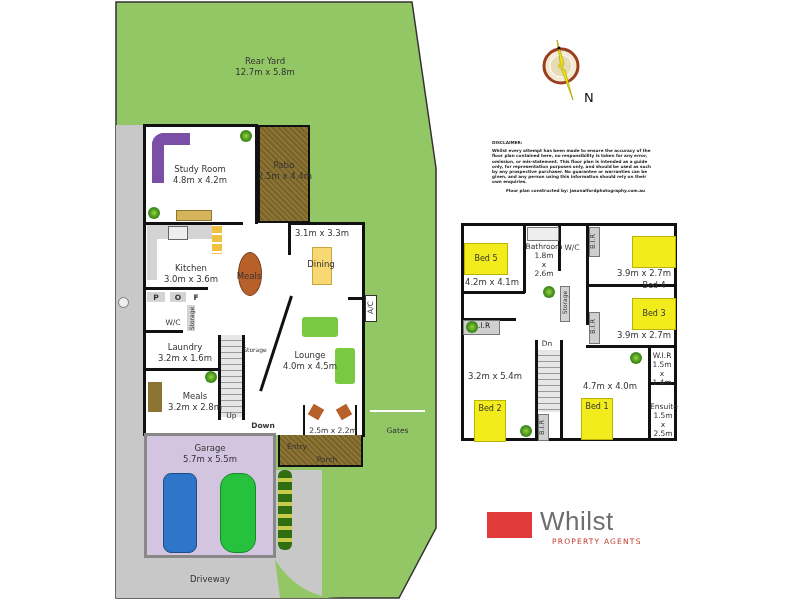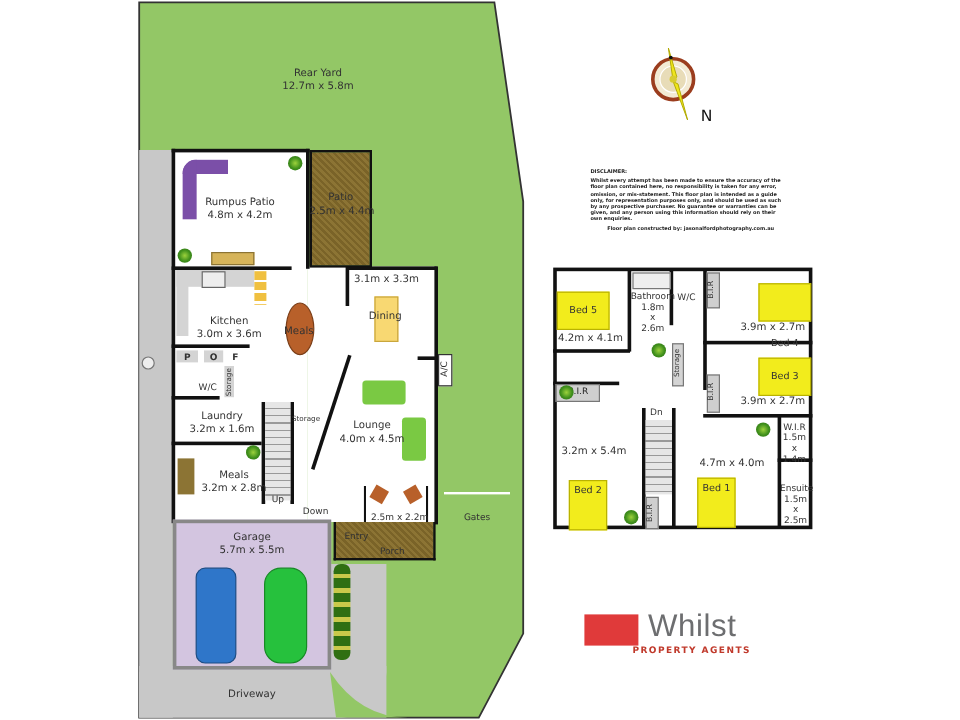--- a/index.html
+++ b/index.html
@@ -56,21 +56,21 @@
   <div class="wall" style="left:242px;top:335px;width:3px;height:85px;"></div>
   <div class="wall" style="left:288px;top:225px;width:3px;height:30px;"></div>
   <div class="wall" style="left:290px;top:296px;width:3px;height:100px;transform:rotate(18deg);transform-origin:top;"></div>
   <div class="wall" style="left:348px;top:297px;width:16px;height:3px;"></div>
 
   <div class="abs" style="left:152px;top:133px;width:38px;height:50px;border-top:12px solid #7b4fa8;border-left:12px solid #7b4fa8;border-top-left-radius:12px;box-sizing:border-box;"></div>
   <div class="abs" style="left:176px;top:210px;width:34px;height:9px;background:#d6b45a;border:1px solid #8c7434;"></div>
   <div class="plant" style="left:148px;top:207px;"></div>
   <div class="plant" style="left:240px;top:130px;"></div>
   <div class="lbl" style="left:160px;top:164px;width:80px;">
-    <div>Rumpus Patio</div>
+    <div>Study Room</div>
     <div>4.8m x 4.2m</div>
   </div>
 
   <div class="abs" style="left:147px;top:225px;width:65px;height:14px;background:#d4d4d4;"></div>
   <div class="abs" style="left:147px;top:225px;width:10px;height:55px;background:#d4d4d4;"></div>
   <div class="abs" style="left:168px;top:226px;width:18px;height:12px;background:#eee;border:1px solid #666;"></div>
   <div class="abs" style="left:212px;top:226px;width:10px;height:28px;background:repeating-linear-gradient(#f0c040 0 7px,#fff 7px 9px);"></div>
   <div class="lbl" style="left:156px;top:263px;width:70px;">
     <div>Kitchen</div>
     <div>3.0m x 3.6m</div>
@@ -113,21 +113,21 @@
     <div>4.0m x 4.5m</div>
   </div>
 
   <div class="abs" style="left:148px;top:382px;width:14px;height:30px;background:#8c7434;"></div>
   <div class="plant" style="left:205px;top:371px;"></div>
   <div class="lbl" style="left:165px;top:391px;width:60px;">
     <div>Meals</div>
     <div>3.2m x 2.8m</div>
   </div>
 
-  <div class="lbl sm" style="left:248px;top:421px;width:30px;">Down</div>
+  <div class="lbl sm" style="left:248px;top:421px;width:30px;font-weight:bold;">Down</div>
   <div class="abs" style="left:303px;top:405px;width:50px;height:40px;background:#fff;border:2px solid #111;border-top:none;clip-path:polygon(0 0,100% 0,100% 70%,80% 100%,20% 100%,0 70%);"></div>
   <div class="abs" style="left:310px;top:406px;width:12px;height:12px;background:#b8602a;transform:rotate(30deg);"></div>
   <div class="abs" style="left:338px;top:406px;width:12px;height:12px;background:#b8602a;transform:rotate(-30deg);"></div>
   <div class="lbl sm" style="left:303px;top:426px;width:60px;">2.5m x 2.2m</div>
   <div class="abs" style="left:278px;top:435px;width:85px;height:32px;background:repeating-linear-gradient(45deg,#8c7434 0 2px,#7a6328 2px 4px);border:2px solid #111;border-top:none;box-sizing:border-box;"></div>
   <div class="lbl sm" style="left:282px;top:442px;width:30px;">Entry</div>
   <div class="lbl sm" style="left:312px;top:455px;width:30px;">Porch</div>
 
   <div class="abs" style="left:370px;top:410px;width:55px;height:2px;background:#fff;"></div>
   <div class="lbl sm" style="left:370px;top:426px;width:55px;">Gates</div>
@@ -241,13 +241,13 @@
   <div class="lbl sm" style="left:650px;top:402px;width:26px;">
     <div>Ensuite</div>
     <div>1.5m</div>
     <div>x</div>
     <div>2.5m</div>
   </div>
 </div>
 
 <div class="abs" style="left:487px;top:512px;width:45px;height:26px;background:#e03a3a;"></div>
 <div class="abs" style="left:540px;top:506px;font-size:26px;color:#6d6e70;font-family:'Liberation Sans',sans-serif;letter-spacing:0.5px;">Whilst</div>
-<div class="abs" style="left:527px;top:537px;font-size:7.5px;color:#c0392b;letter-spacing:1.2px;font-weight:bold;">PROPERTY AGENTS</div>
+<div class="abs" style="left:552px;top:537px;font-size:7.5px;color:#c0392b;letter-spacing:1.2px;">PROPERTY AGENTS</div>
 
 </body></html>

